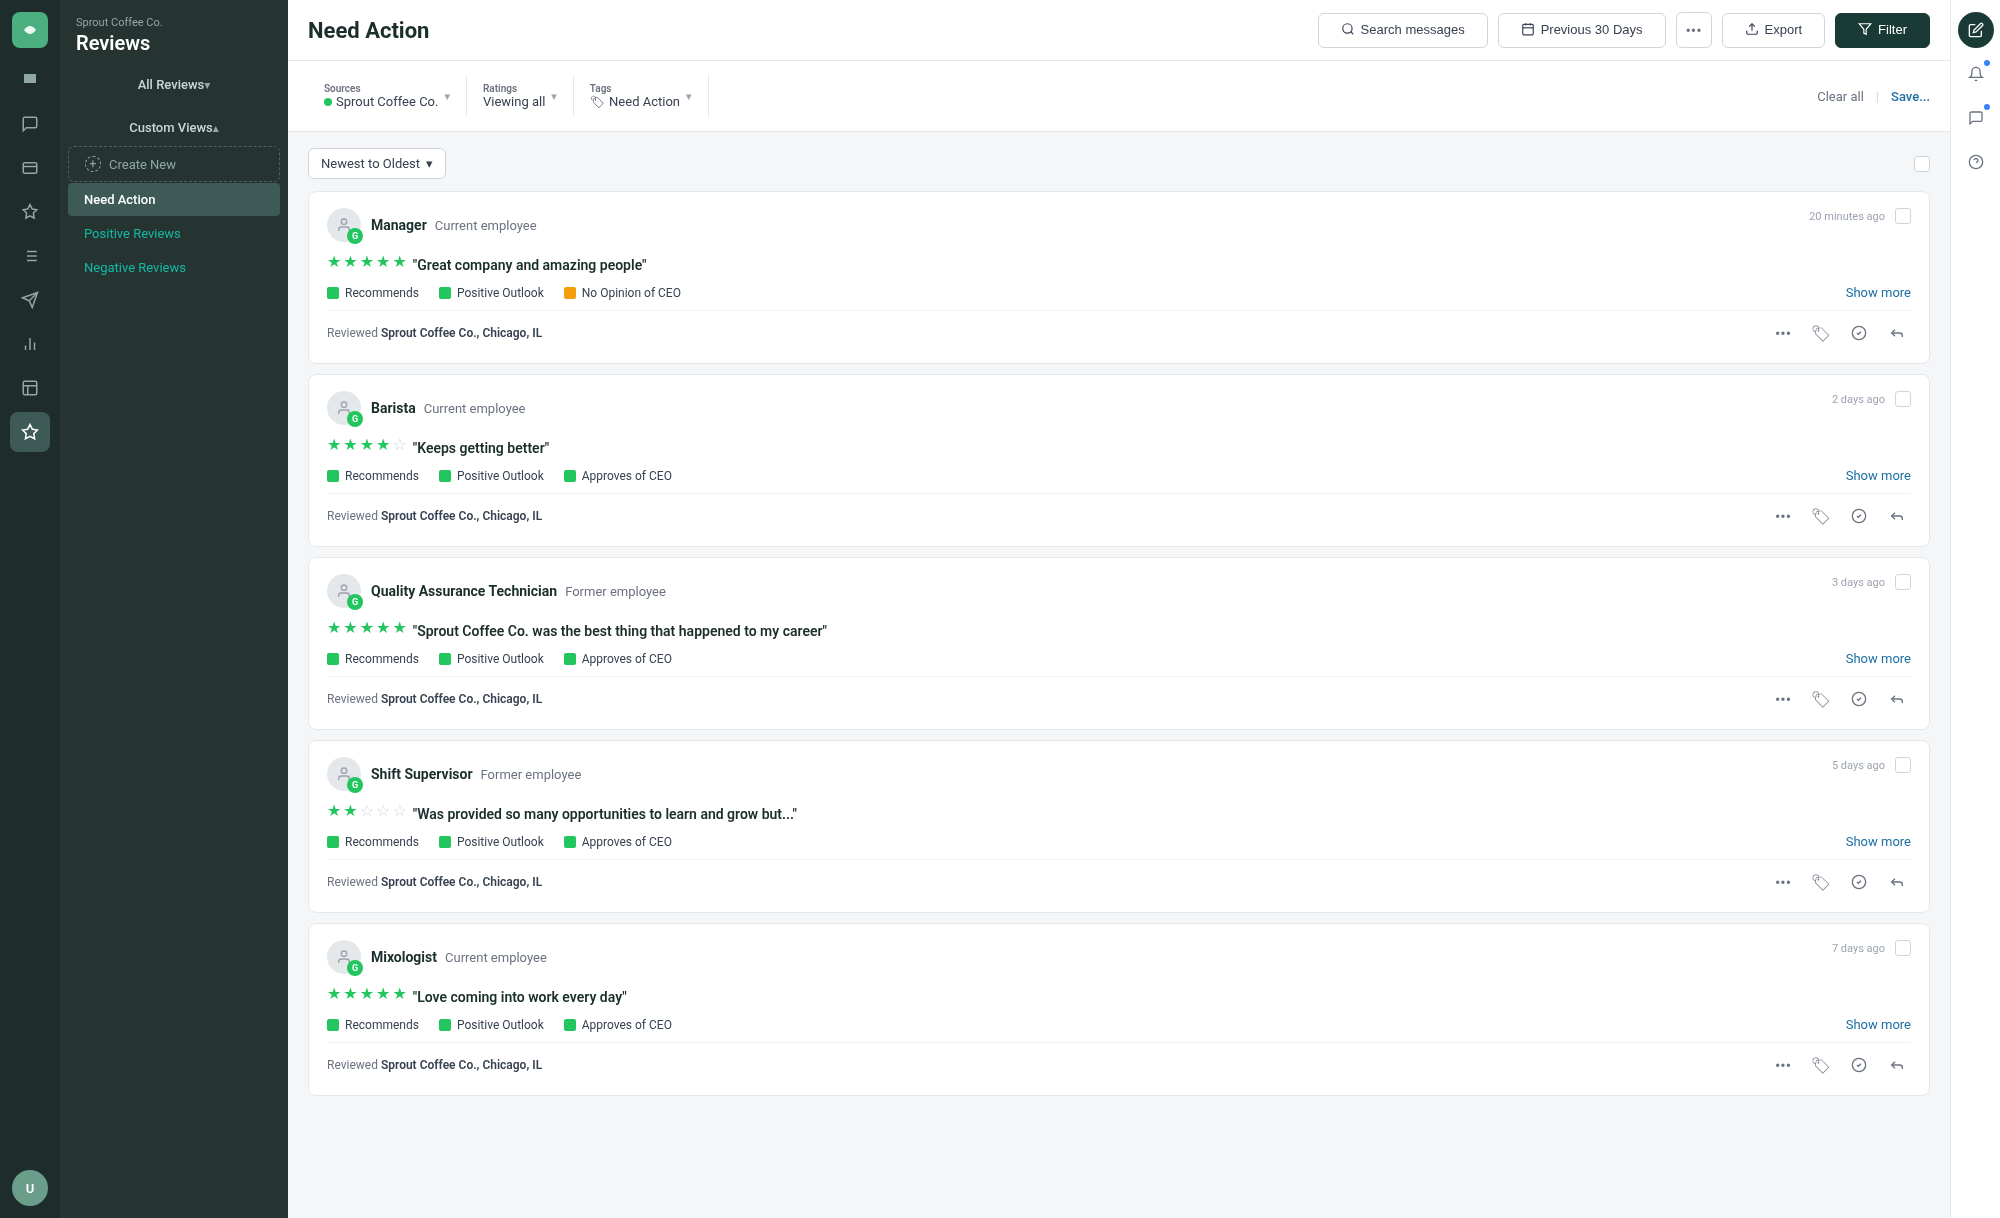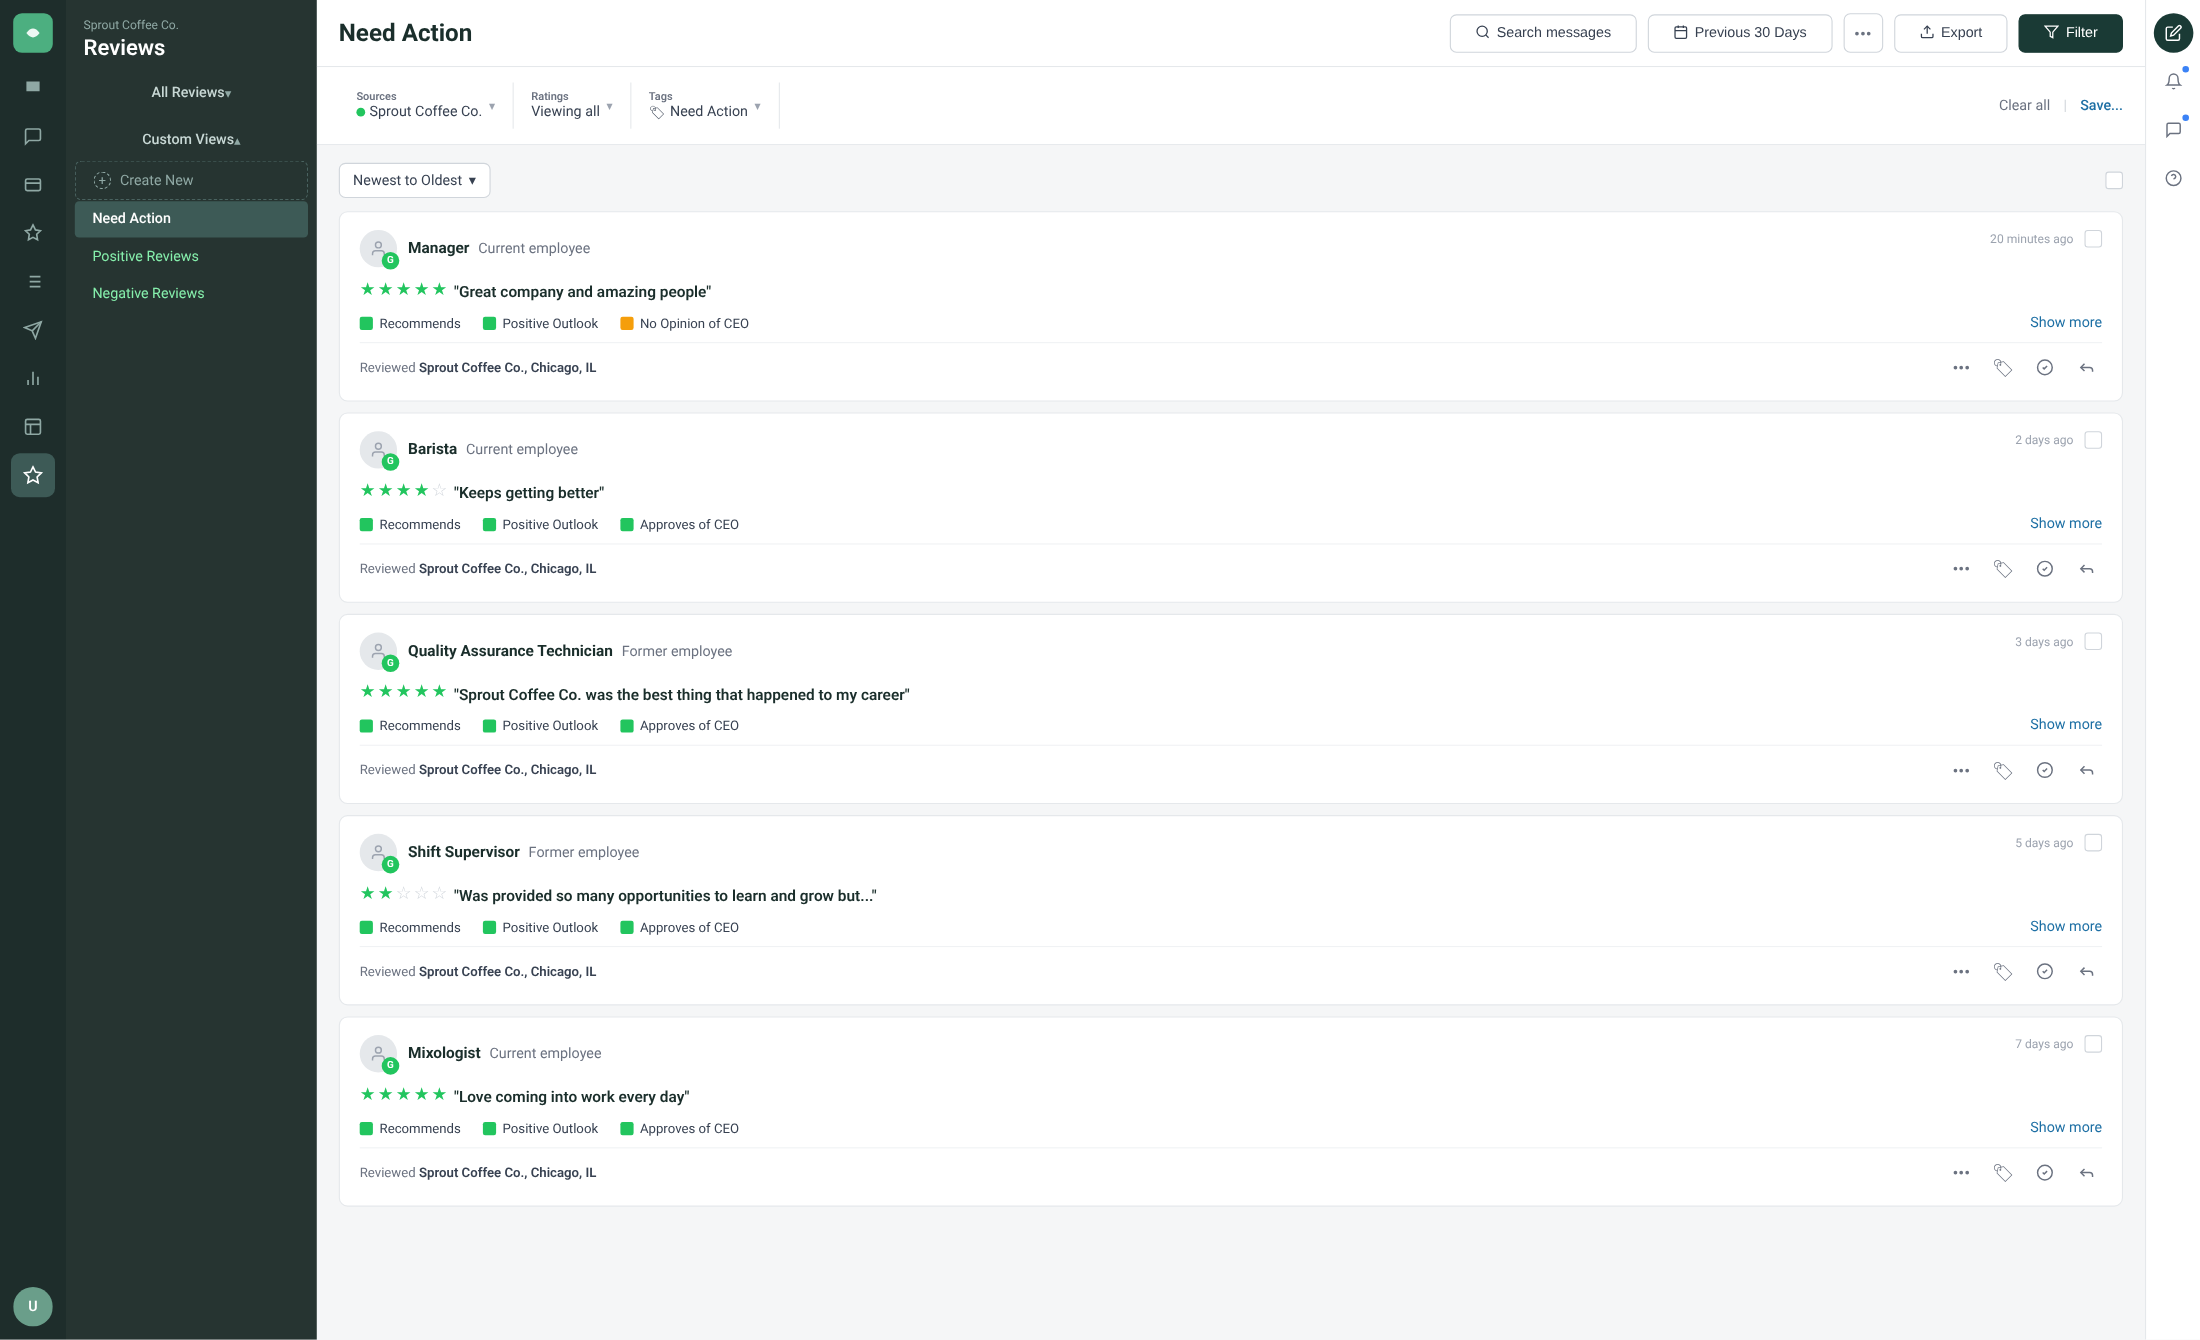--- a/index.html
+++ b/index.html
@@ -79,21 +79,21 @@
       font-size: 13px;
       font-weight: 500;
       color: #c8d8d5;
       cursor: pointer;
     }
     .chevron { font-size: 12px; color: #8fa8a4; }
     .sidebar-item {
       display: flex; align-items: center;
       padding: 9px 16px;
       font-size: 13px;
-      color: #86efac;
+      color: #14b8a6;
       cursor: pointer;
       border-radius: 4px;
       margin: 1px 8px;
     }
     .sidebar-item.active {
       background: #3d5a56;
       color: white;
       font-weight: 500;
     }
     .sidebar-create {

